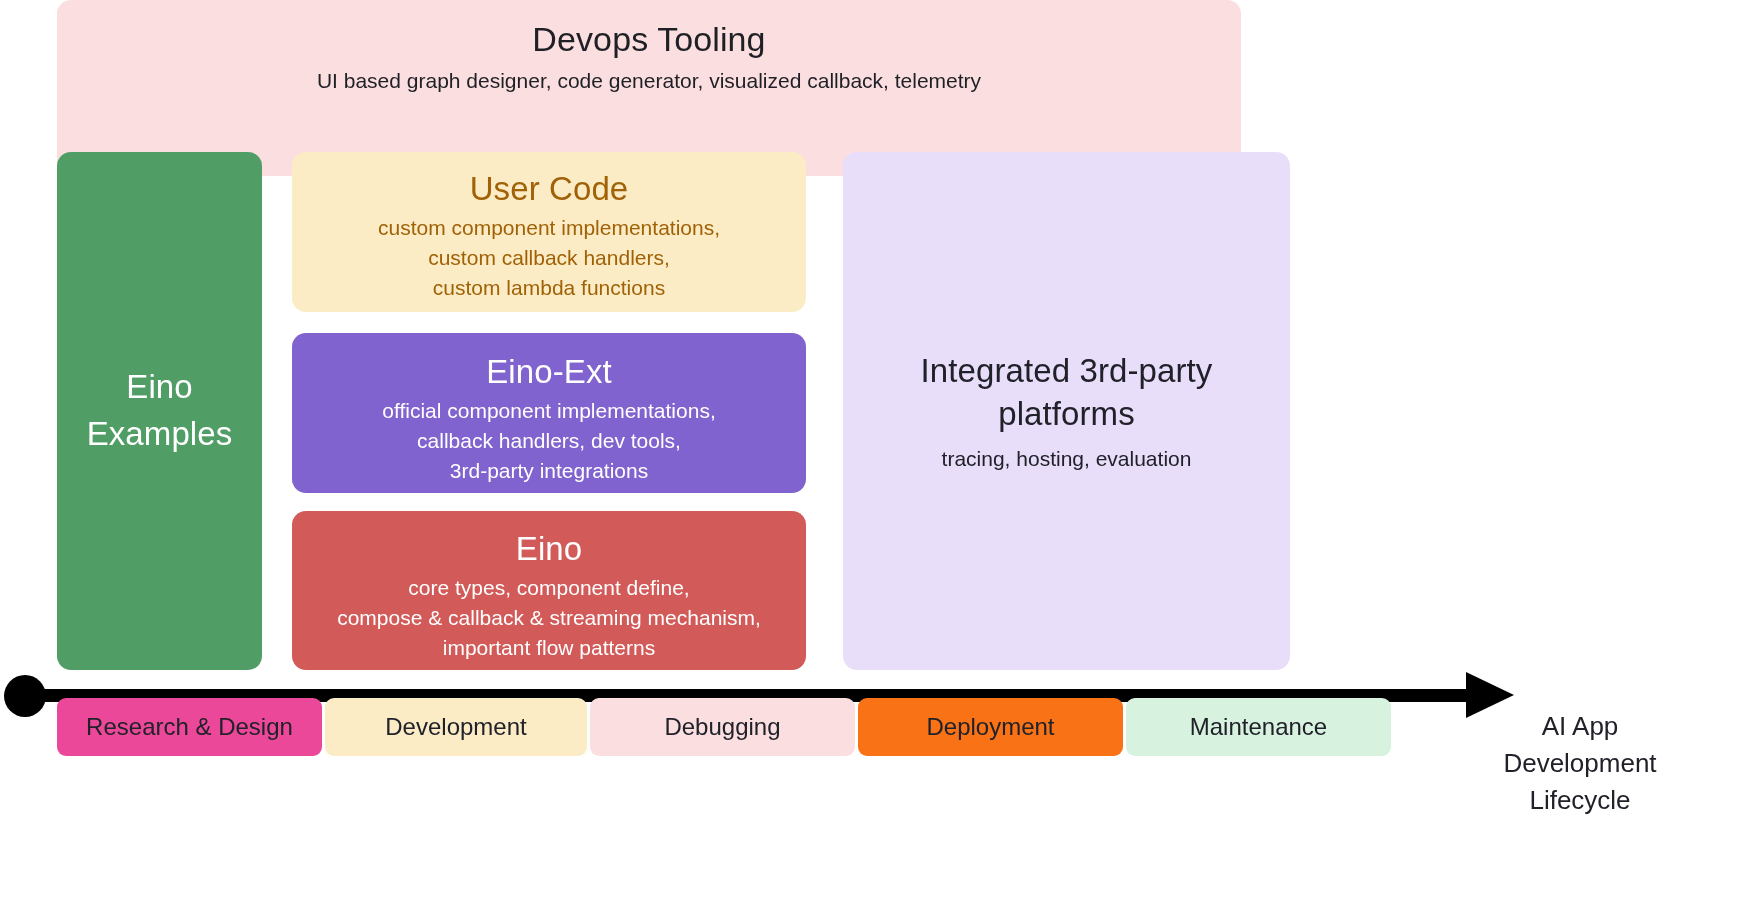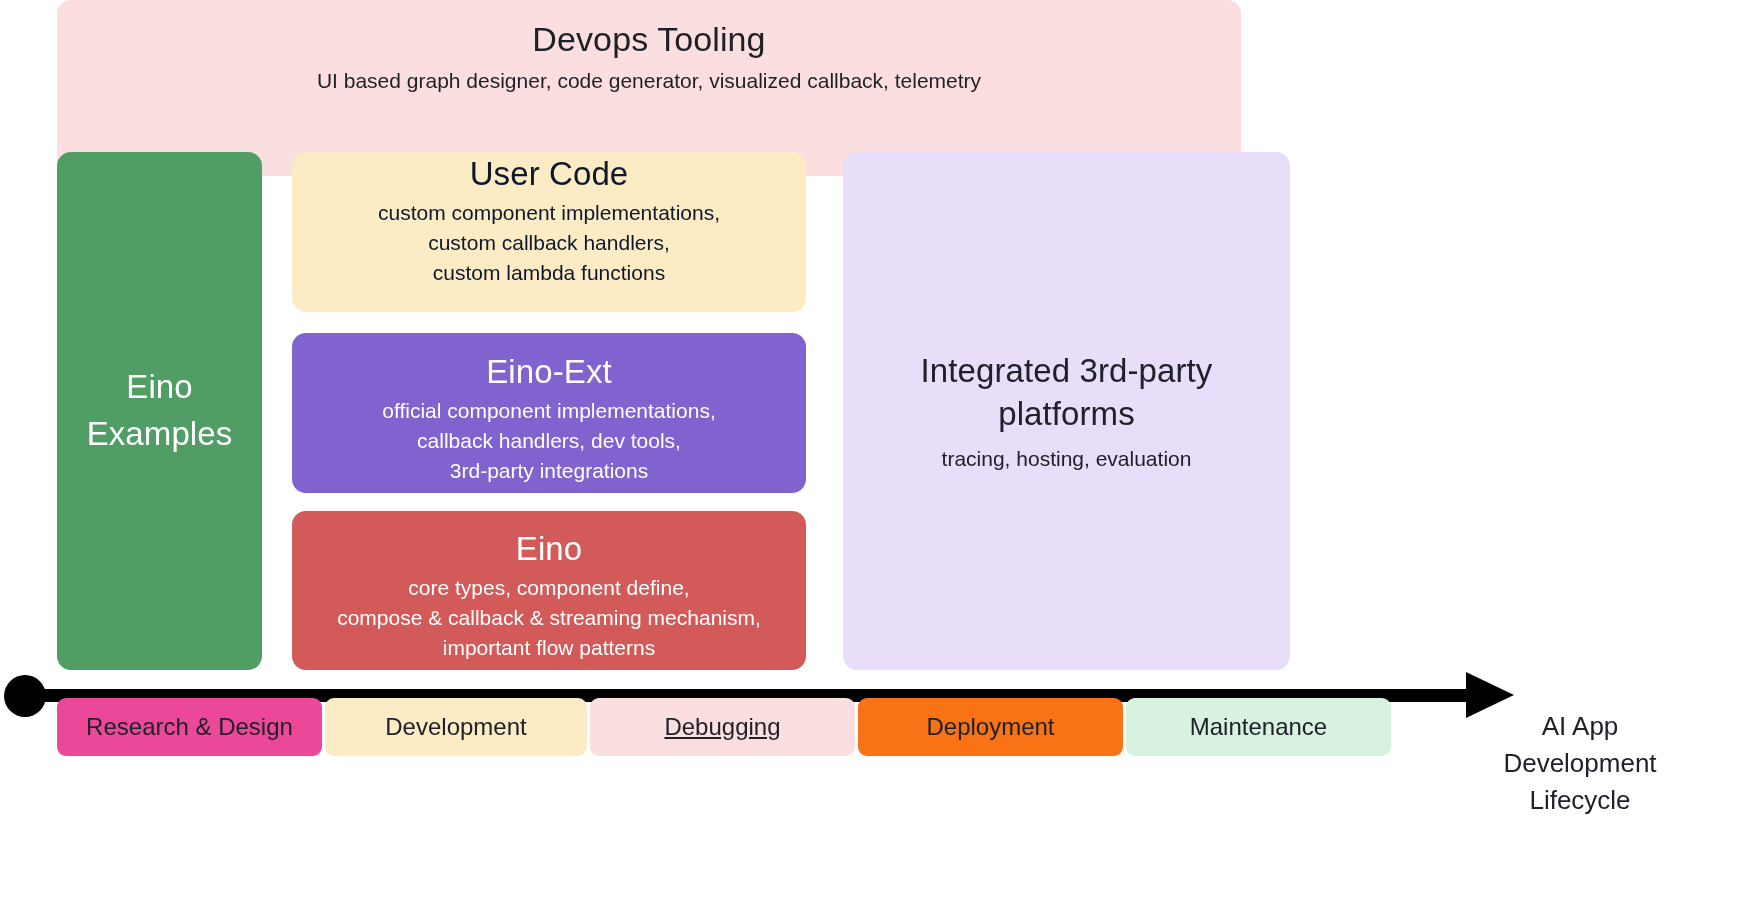--- a/index.html
+++ b/index.html
@@ -73,23 +73,23 @@
     white-space: pre-line;
   }
 
   
   #usercode-box {
     left: 292px;
     top: 152px;
     width: 514px;
     height: 160px;
     background: #fbecc6;
-    color: #0f172a;
-    justify-content: flex-start;
-    padding-top: 3px;
+    color: #a16207;
+    justify-content: flex-start;
+    padding-top: 18px;
   }
   #einoext-box {
     left: 292px;
     top: 333px;
     width: 514px;
     height: 160px;
     background: #8063ce;
     color: #ffffff;
     justify-content: flex-start;
     padding-top: 20px;
@@ -165,21 +165,21 @@
     box-sizing: border-box;
     border-radius: 9px;
     display: flex;
     align-items: center;
     justify-content: center;
     font-size: 24px;
     color: #21212a;
   }
   #stage-0 { left: 57px;   width: 265px; background: #ec4899; }
   #stage-1 { left: 325px;  width: 262px; background: #fbecc6; }
-  #stage-2 { left: 590px;  width: 265px; background: #fbdfe0; text-decoration: underline; }
+  #stage-2 { left: 590px;  width: 265px; background: #fbdfe0; }
   #stage-3 { left: 858px;  width: 265px; background: #f97316; }
   #stage-4 { left: 1126px; width: 265px; background: #d8f2e0; }
 
   
   #lifecycle-caption {
     position: absolute;
     left: 1400px;
     top: 708px;
     width: 360px;
     text-align: center;

